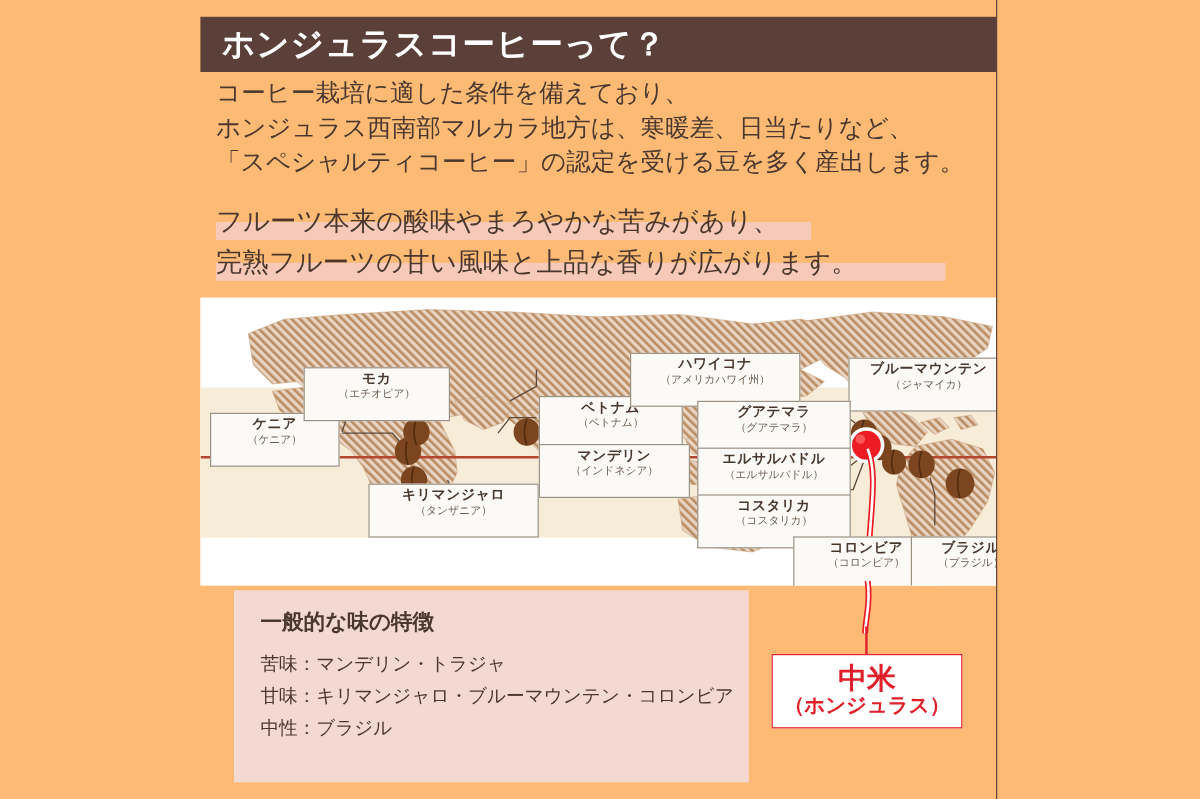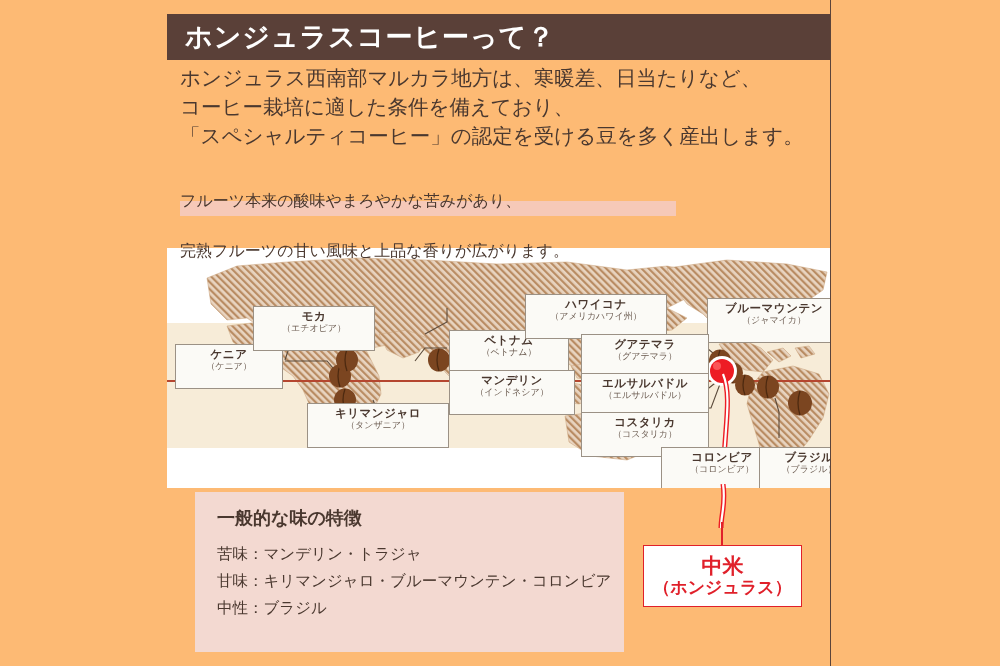--- a/index.html
+++ b/index.html
@@ -23,21 +23,21 @@
     font-family:"Liberation Sans","DejaVu Sans",sans-serif;font-weight:700;
     white-space:nowrap;
   }
 
   
   .intro{position:absolute;left:180px;top:64px;width:650px;}
   .intro p{margin:0;font-size:20.5px;line-height:29px;color:#4a382f;white-space:nowrap;}
 
   
   .hl-wrap{position:absolute;left:180px;top:168px;width:650px;}
-  .hl-line{position:relative;font-size:16px;line-height:34px;color:#4a382f;white-space:nowrap;height:34px;margin-top:16px;}
+  .hl-line{position:relative;font-size:22px;line-height:34px;color:#4a382f;white-space:nowrap;height:34px;}
   .hl-line .hl-bar{
     position:absolute;left:0;bottom:2px;height:15px;background:#f6c9b8;z-index:0;
   }
   .hl-line span.txt{position:relative;z-index:1;}
 
   
   .map{
     position:absolute;left:167px;top:248px;width:663px;height:240px;
     background:#ffffff;overflow:hidden;
   }
@@ -65,40 +65,40 @@
   .legend-row{font-size:15.5px;line-height:27px;color:#4a382f;white-space:nowrap;
     font-family:"Liberation Sans","DejaVu Sans",sans-serif;}
   .legend-row .ul{text-decoration:underline;text-underline-offset:3px;}
 
   
   .callout{
     position:absolute;left:643px;top:545px;width:157px;height:60px;
     border:1.6px solid #e0202a;background:#ffffff;text-align:center;z-index:9;
     display:flex;flex-direction:column;justify-content:center;
   }
-  .callout .l1{font-size:21px;color:#e0202a;font-weight:700;line-height:22px;
+  .callout .l1{font-size:24px;color:#e0202a;font-weight:700;line-height:22px;
     font-family:"Liberation Sans","DejaVu Sans",sans-serif;}
   .callout .l2{font-size:17px;color:#e0202a;font-weight:700;line-height:21px;
     font-family:"Liberation Sans","DejaVu Sans",sans-serif;}
   .callout-stem{position:absolute;left:721px;top:522px;width:1.6px;height:24px;background:#e0202a;z-index:8;}
 </style>
 </head>
 <body>
 
 <div class="page">
 
   <div class="edge-rule"></div>
 
   <div class="banner">
     <div class="banner-title">ホンジュラスコーヒーって？</div>
   </div>
 
   <div class="intro">
+    <p>コーヒー栽培に適した条件を備えており、</p>
     <p>ホンジュラス西南部マルカラ地方は、寒暖差、日当たりなど、</p>
-    <p>コーヒー栽培に適した条件を備えており、</p>
     <p>「スペシャルティコーヒー」の認定を受ける豆を多く産出します。</p>
   </div>
 
   <div class="hl-wrap">
     <div class="hl-line">
       <span class="hl-bar" style="width:496px"></span>
       <span class="txt">フルーツ本来の酸味やまろやかな苦みがあり、</span>
     </div>
     <div class="hl-line">
       <span class="hl-bar" style="width:608px"></span>

